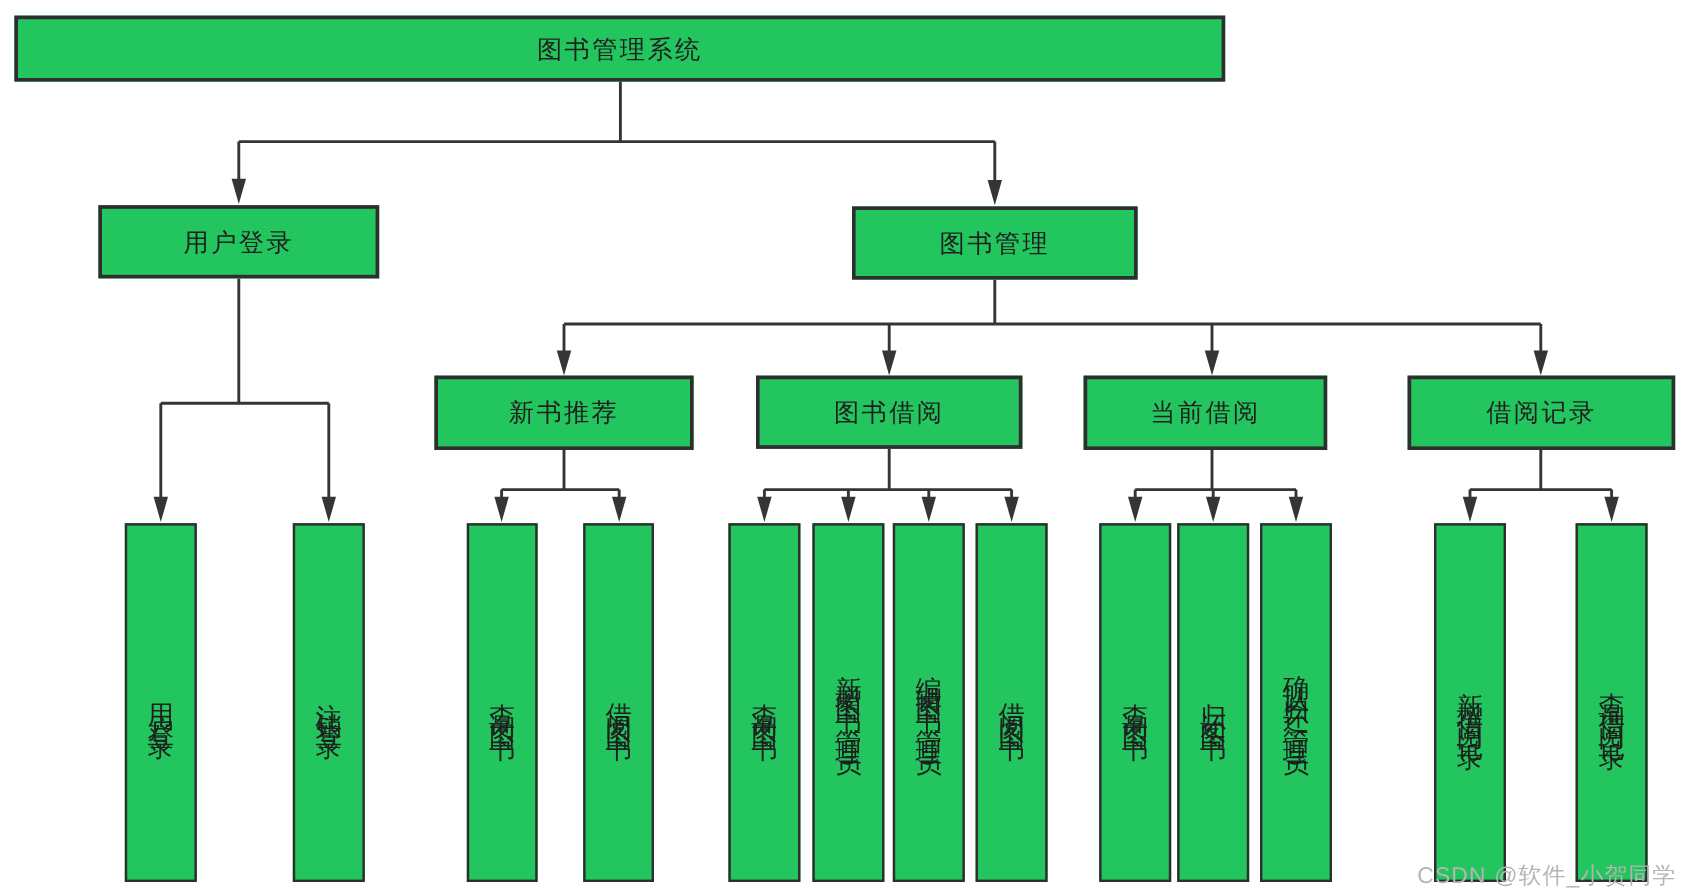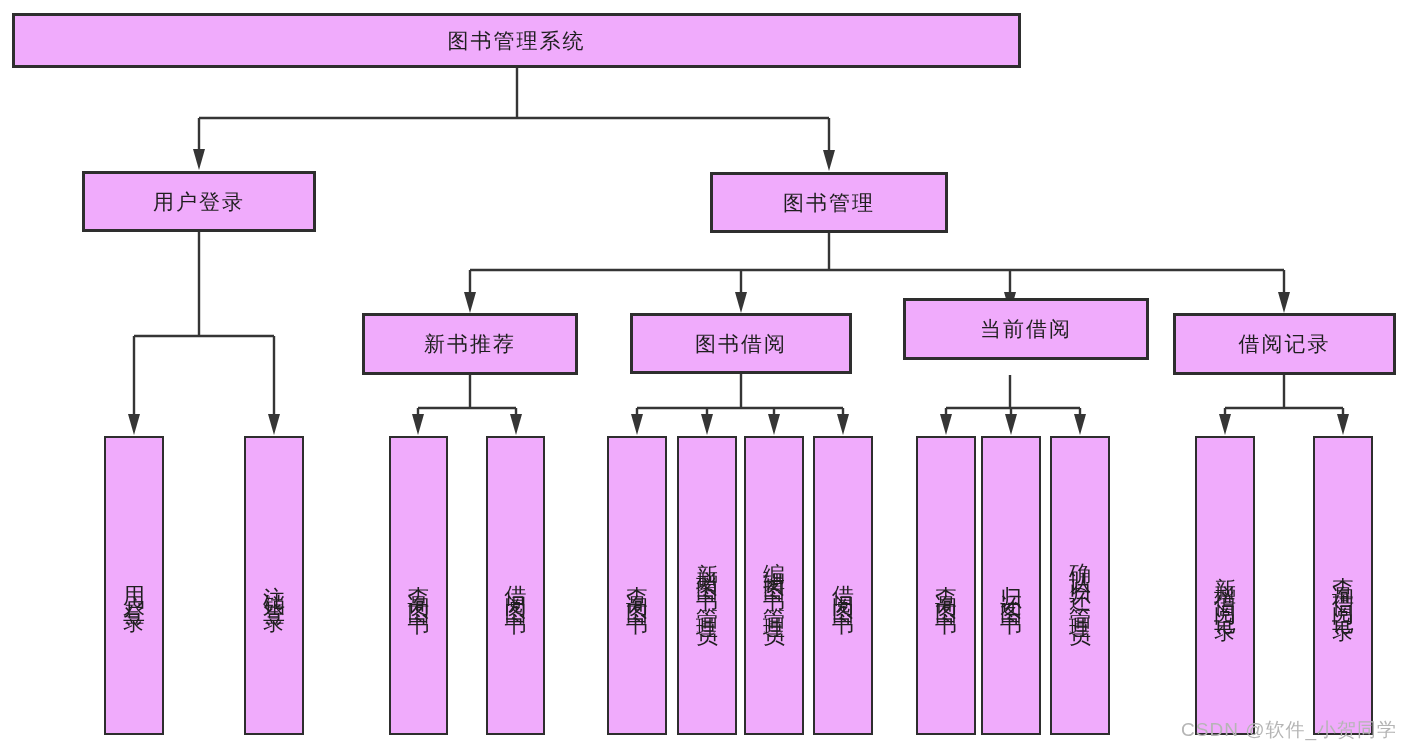--- a/index.html
+++ b/index.html
@@ -16,21 +16,21 @@
     font-family:"Liberation Sans", sans-serif;
     position:relative;
     overflow:hidden;
   }
   .canvas{position:absolute;inset:0;}
   .connectors{position:absolute;left:0;top:0;z-index:1;}
   .connectors path{stroke:var(--line);stroke-width:2.4;fill:none;}
   .connectors polygon{fill:var(--line);stroke:none;}
   .box{
     position:absolute;
-    background:#f0abfc;
+    background:#22c55e;
     box-sizing:border-box;
     display:flex;align-items:center;justify-content:center;
     z-index:2;
     color:var(--text);
   }
   .hbox{
     border:3px solid var(--border);
     font-size:21px;
     letter-spacing:2px;
   }
@@ -112,21 +112,21 @@
   <div class="box hbox" style="left:362px;top:313px;width:216px;height:62px">
     <span>新书推荐</span>
   </div>
 
   <div class="box hbox" style="left:710px;top:172px;width:238px;height:61px">
     <span>图书管理</span>
   </div>
   <div class="box hbox" style="left:630px;top:313px;width:222px;height:61px">
     <span>图书借阅</span>
   </div>
-  <div class="box hbox" style="left:903px;top:298px;width:246px;height:62px">
+  <div class="box hbox" style="left:903px;top:313px;width:203px;height:62px">
     <span>当前借阅</span>
   </div>
   <div class="box hbox" style="left:1173px;top:313px;width:223px;height:62px">
     <span>借阅记录</span>
   </div>
 
   <div class="box vbox" style="left:104px;top:436px;width:60px;height:299px">
     <span class="vlabel">用户登录</span>
   </div>
   <div class="box vbox" style="left:244px;top:436px;width:60px;height:299px">

